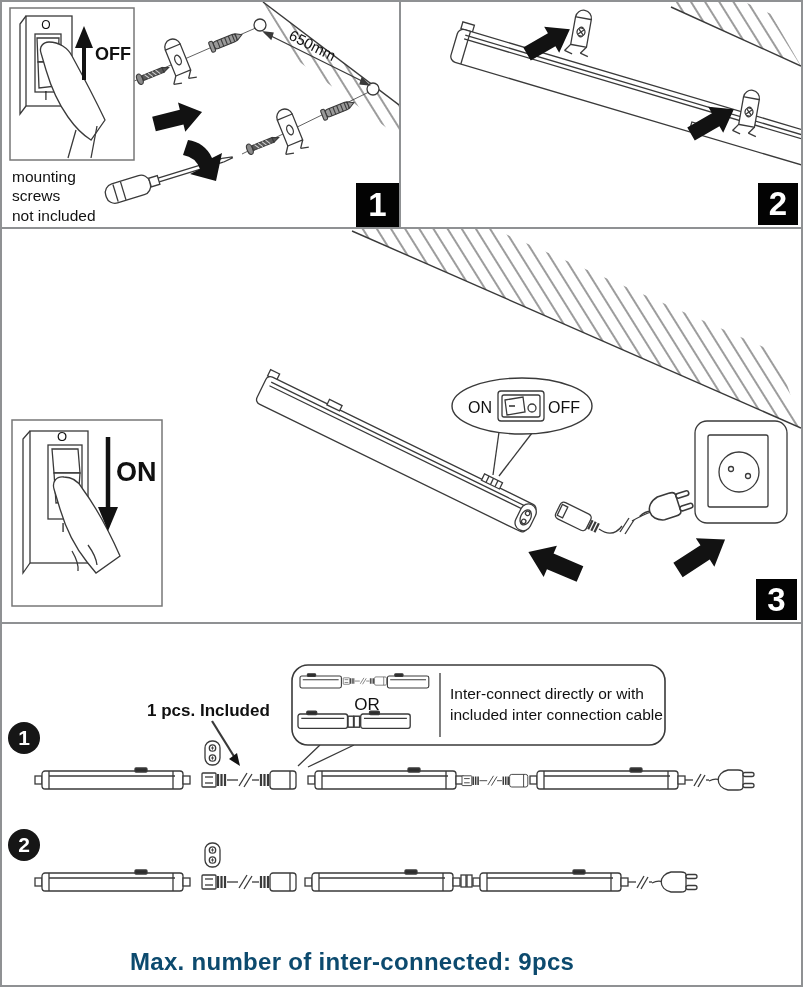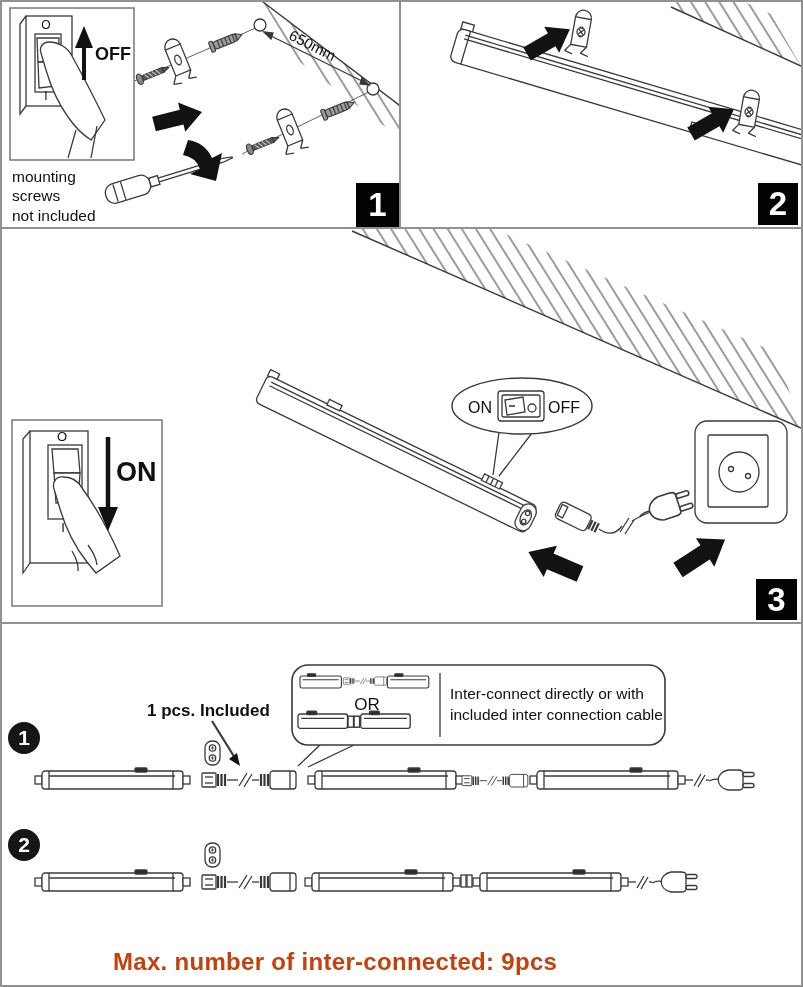--- a/index.html
+++ b/index.html
@@ -3,21 +3,21 @@
 <meta charset="utf-8">
 <style>
   html,body{margin:0;padding:0;background:#fff}
   .stage{position:relative;width:803px;height:987px;background:#fff;border:2px solid #8f9193;
          box-sizing:border-box;overflow:hidden;font-family:"Liberation Sans",sans-serif}
   .divider{position:absolute;background:#8f9193}
   .badge{position:absolute;background:#030303;color:#fff;font-weight:bold;font-size:33px;
          display:flex;align-items:center;justify-content:center;font-family:"Liberation Sans",sans-serif}
   .stepdot{position:absolute;width:32px;height:32px;border-radius:50%;background:#161616;color:#fff;
            font-weight:bold;font-size:21px;display:flex;align-items:center;justify-content:center}
-  .footer{position:absolute;left:111px;top:946px;font-size:24px;font-weight:bold;color:#c2410c;letter-spacing:.3px}
+  .footer{position:absolute;left:128px;top:946px;font-size:24px;font-weight:bold;color:#0c4a6e;letter-spacing:.3px}
   svg{position:absolute;overflow:hidden}
   svg text{font-family:"Liberation Sans",sans-serif;fill:#101010}
   .lbl15{font-size:15.5px}
   .lblB17{font-size:17px;font-weight:bold}
 </style>
 </head>
 <body>
 
 <div class="stage">
 

